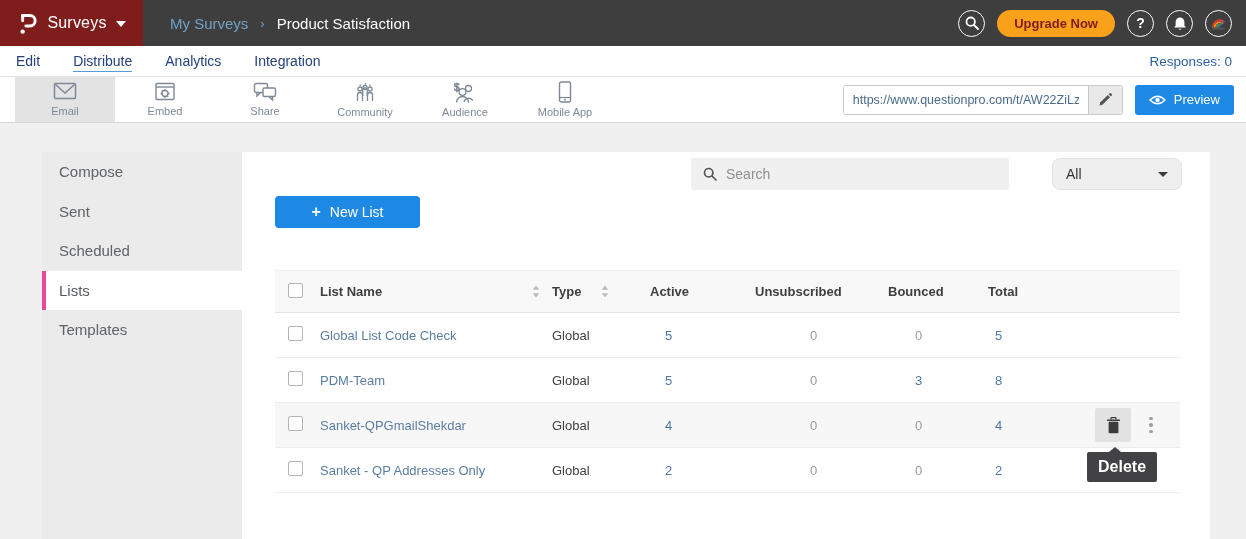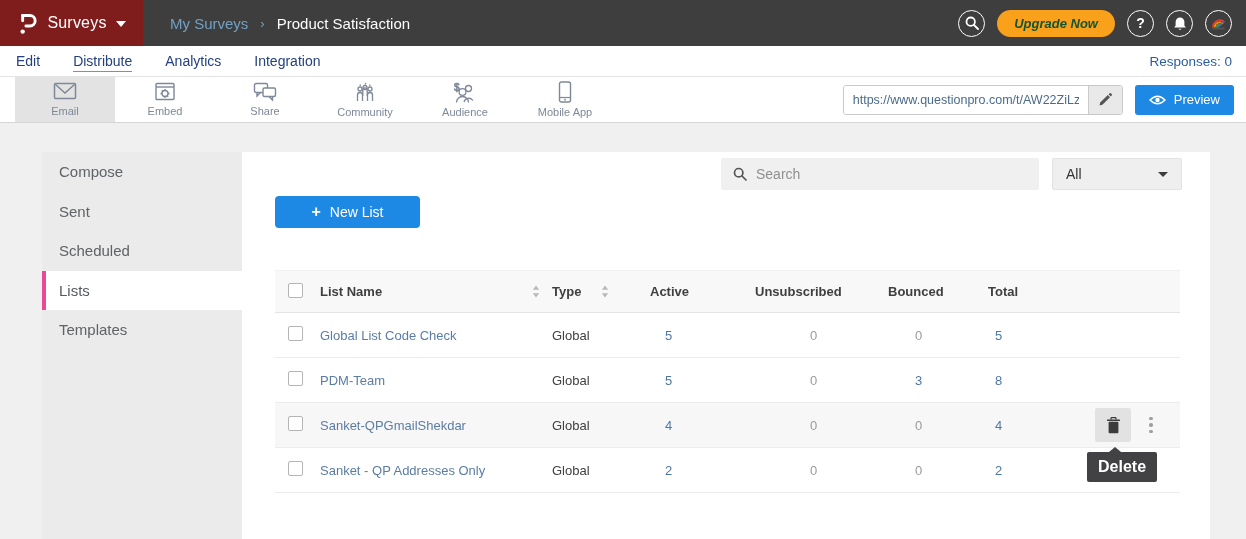--- a/index.html
+++ b/index.html
@@ -22,22 +22,22 @@
   .crumb-parent { color:#72a0c4; cursor:pointer; }
   .crumb-sep { color:#72a0c4; font-size:13px; }
   .crumb-current { color:#fdfdfd; }
   .header-right { margin-left:auto; display:flex; align-items:center; gap:12px; margin-right:14px; }
   .circle-btn {
     width:27px; height:27px; border:1.5px solid #fff; border-radius:50%;
     display:flex; align-items:center; justify-content:center; cursor:pointer; color:#fff;
     background:transparent; font-size:14px; font-weight:bold;
   }
   .upgrade-btn {
-    height:27px; border:none; border-radius:14px; background:#f9a11b; color:#14532d;
-    font-weight:bold; font-size:13px; padding:0 17px; cursor:pointer; font-family:inherit;font-style:italic;
+    height:27px; border:none; border-radius:14px; background:#f9a11b; color:#7f1d1d;
+    font-weight:bold; font-size:13px; padding:0 17px; cursor:pointer; font-family:inherit;
   }
   
   .survey-nav { height:30px; background:#fff; display:flex; align-items:center; padding:0 14px 0 16px; }
   .survey-nav .nav-item { font-size:14px; color:#24417e; margin-right:33px; cursor:pointer; padding:2px 0; }
   .survey-nav .nav-item.active { border-bottom:1px solid #5b9bd5; }
   .responses { margin-left:auto; font-size:13.5px; color:#2a5d9e; }
   
   .dist-toolbar { height:47px; background:#fff; border-top:1px solid #e4e4e4; border-bottom:1px solid #d6d6d6; display:flex; align-items:center; padding-left:15px; }
   .dist-tab { width:100px; height:100%; display:flex; flex-direction:column; align-items:center; justify-content:center; gap:3px; cursor:pointer; }
   .dist-tab.active { background:#e3e3e3; }
@@ -52,21 +52,21 @@
   .page-body { position:absolute; top:152px; left:42px; right:36px; bottom:0; display:flex; background:#fff; }
   .side-menu { width:200px; background:#ebebeb; flex-shrink:0; }
   .side-item { height:39.5px; display:flex; align-items:center; padding-left:17px; font-size:15px; color:#5f6266; cursor:pointer;text-align:right; }
   .side-item.active { background:#fff; border-left:4px solid #ec4899; padding-left:13px; color:#565a5e; }
   .content { flex:1; position:relative; }
   
   .filter-row { display:flex; justify-content:flex-end; gap:13px; padding:6px 28px 0 0; }
   .search-box { width:318px; height:32px; background:#f0f0f0; border-radius:2px; display:flex; align-items:center; padding:0 12px; gap:9px; }
   .search-box input { flex:1; border:none; outline:none; background:transparent; font-size:14px; color:#444; font-family:inherit; }
   .search-box input::placeholder { color:#8f8f8f; }
-  .all-dropdown { width:130px; height:32px; background:#efefef; border:1px solid #e2e2e2; border-radius:2px; display:flex; align-items:center; justify-content:space-between; padding:0 13px; font-size:14px; color:#333; cursor:pointer; }
+  .all-dropdown { width:130px; height:32px; background:#efefef; border:1px solid #e2e2e2; border-radius:8px; display:flex; align-items:center; justify-content:space-between; padding:0 13px; font-size:14px; color:#333; cursor:pointer;margin-left:30px; }
   .caret-down-dark { width:0; height:0; border-left:5px solid transparent; border-right:5px solid transparent; border-top:5px solid #3c3c3c; }
   .new-list-btn { margin:6px 0 0 33px; width:145px; height:32px; background:#1e88e5; border:none; border-radius:4px; color:#fff; font-size:14px; display:flex; align-items:center; justify-content:center; gap:9px; cursor:pointer; font-family:inherit; }
   .plus-glyph { font-size:16px; font-weight:bold; line-height:1; }
   
   .list-table { margin:42px 30px 0 33px; font-size:13px; }
   .trow { display:grid; grid-template-columns:45px 232px 98px 105px 133px 100px 90px 1fr; align-items:center; height:45px; border-bottom:1px solid #ececec; position:relative; }
   .trow.thead { height:43px; background:#f8f8f8; border-top:1px solid #f0f0f0; border-bottom:1px solid #e3e3e3; font-weight:bold; color:#3f3f3f; }
   .trow.hovered { background:#f7f7f7; }
   .checkbox { width:15px; height:15px; border:1px solid #b5b5b5; border-radius:2px; background:#fff; display:inline-block; margin-left:13px; cursor:pointer; }
   .c-name { display:flex; align-items:center; justify-content:space-between; padding-right:12px; }

